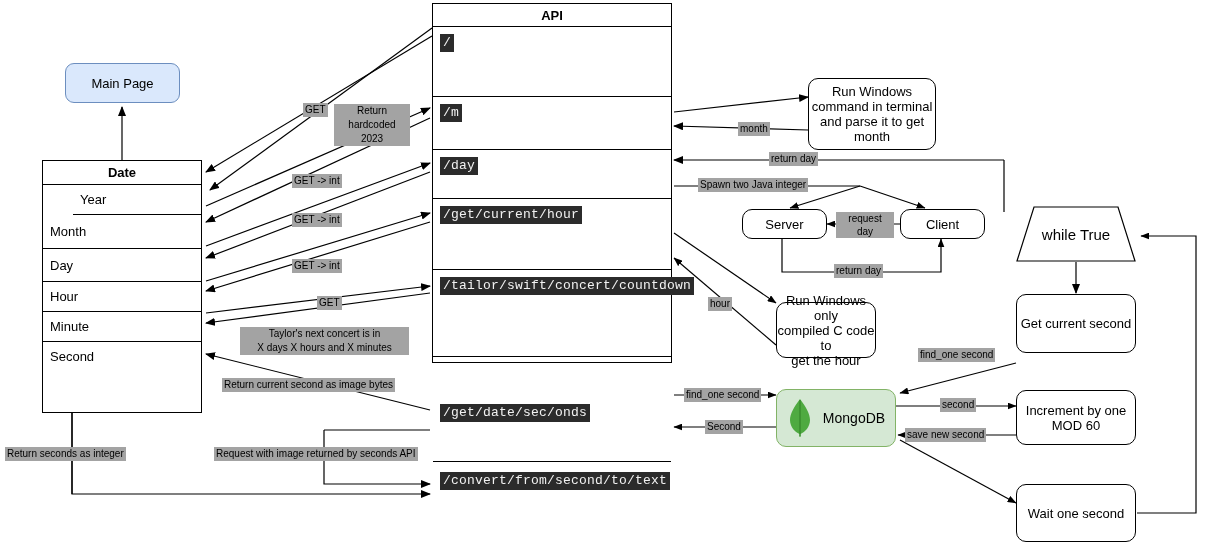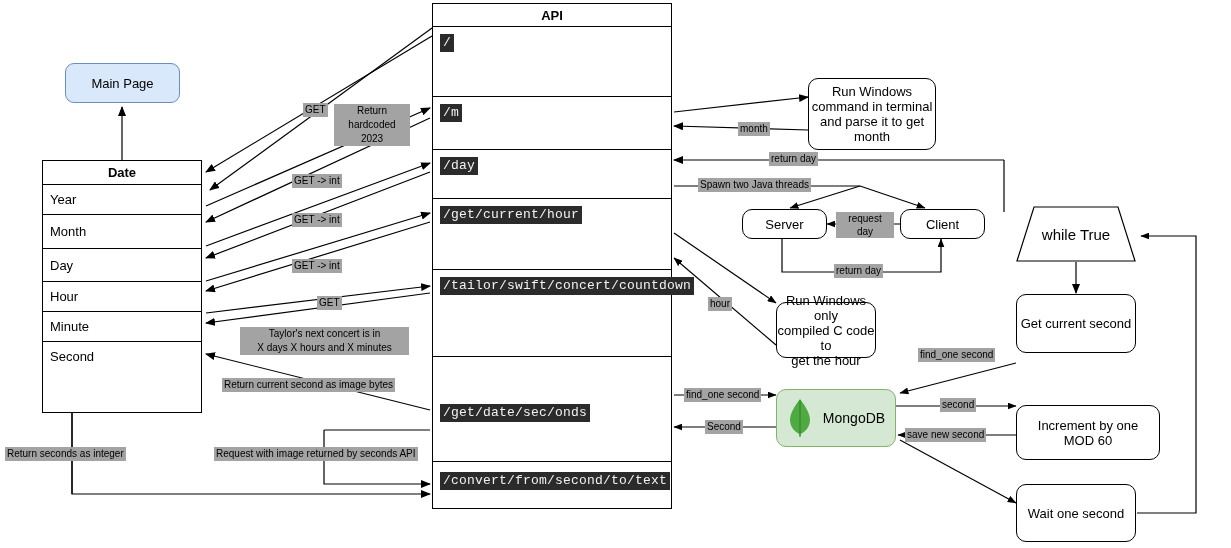--- a/index.html
+++ b/index.html
@@ -123,29 +123,29 @@
       <path d="M1137,513 L1196,513 L1196,236 L1141,236" marker-end="url(#ah2)"></path>
     </g>
   </svg>
 
   <div class="node mainpage" style="left:65px;top:63px;width:115px;height:40px;">
     <span>Main Page</span>
   </div>
 
   <div class="table" style="left:42px;top:160px;width:160px;height:253px;">
     <div class="row hdr" style="height:24px;">Date</div>
-    <div class="row" style="height:30px;">Year</div>
+    <div class="row" style="height:30px;margin-left:30px;">Year</div>
     <div class="row" style="height:34px;">Month</div>
     <div class="row" style="height:33px;">Day</div>
     <div class="row" style="height:30px;">Hour</div>
     <div class="row" style="height:30px;">Minute</div>
     <div class="row" style="height:28px;">Second</div>
   </div>
 
-  <div class="table api" style="left:432px;top:3px;width:240px;height:506px;">
+  <div class="table api" style="left:432px;top:3px;width:240px;height:360px;">
     <div class="row hdr" style="height:23px;">API</div>
 
     <div class="row" style="height:70px;">
       <div class="epwrap"><span class="endpoint">/</span></div>
     </div>
     <div class="row" style="height:53px;">
       <div class="epwrap"><span class="endpoint">/m</span></div>
     </div>
     <div class="row" style="height:49px;">
       <div class="epwrap"><span class="endpoint">/day</span></div>
@@ -201,21 +201,21 @@
     </svg>
     <div class="tlabel">
         <span>while True</span>
       </div>
   </div>
 
   <div class="node rounded" style="left:1016px;top:294px;width:120px;height:59px;">
     <span>Get current second</span>
   </div>
 
-  <div class="node rounded" style="left:1016px;top:405px;width:144px;height:55px;">
+  <div class="node rounded" style="left:1016px;top:390px;width:120px;height:55px;">
     <span style="white-space:pre-line">Increment by one
 MOD 60</span>
   </div>
 
   <div class="node rounded" style="left:1016px;top:484px;width:120px;height:58px;">
     <span>Wait one second</span>
   </div>
 
   <div class="elabel" style="left:303px;top:103px;">GET</div>
   <div class="elabel" style="left:334px;top:104px;white-space:pre-line;width:72px;">Return
@@ -228,21 +228,21 @@
   <div class="elabel" style="left:317px;top:296px;">GET</div>
   <div class="elabel" style="left:240px;top:317px;white-space:pre-line;width:165px;margin-top:10px;">Taylor's next concert is in
 X days X hours and X minutes</div>
 
   <div class="elabel" style="left:222px;top:378px;">Return current second as image bytes</div>
   <div class="elabel" style="left:5px;top:447px;">Return seconds as integer</div>
   <div class="elabel" style="left:214px;top:447px;">Request with image returned by seconds API</div>
 
   <div class="elabel" style="left:738px;top:122px;">month</div>
   <div class="elabel" style="left:769px;top:152px;">return day</div>
-  <div class="elabel" style="left:698px;top:178px;">Spawn two Java threads</div>
+  <div class="elabel" style="left:698px;top:178px;">Spawn two Java integer</div>
   <div class="elabel" style="left:836px;top:212px;white-space:pre-line;width:54px;line-height:13px;">request
 day</div>
   <div class="elabel" style="left:834px;top:264px;">return day</div>
   <div class="elabel" style="left:708px;top:297px;">hour</div>
 
   <div class="elabel" style="left:684px;top:388px;">find_one second</div>
   <div class="elabel" style="left:705px;top:420px;">Second</div>
   <div class="elabel" style="left:918px;top:348px;">find_one second</div>
   <div class="elabel" style="left:940px;top:398px;">second</div>
   <div class="elabel" style="left:905px;top:428px;">save new second</div>

